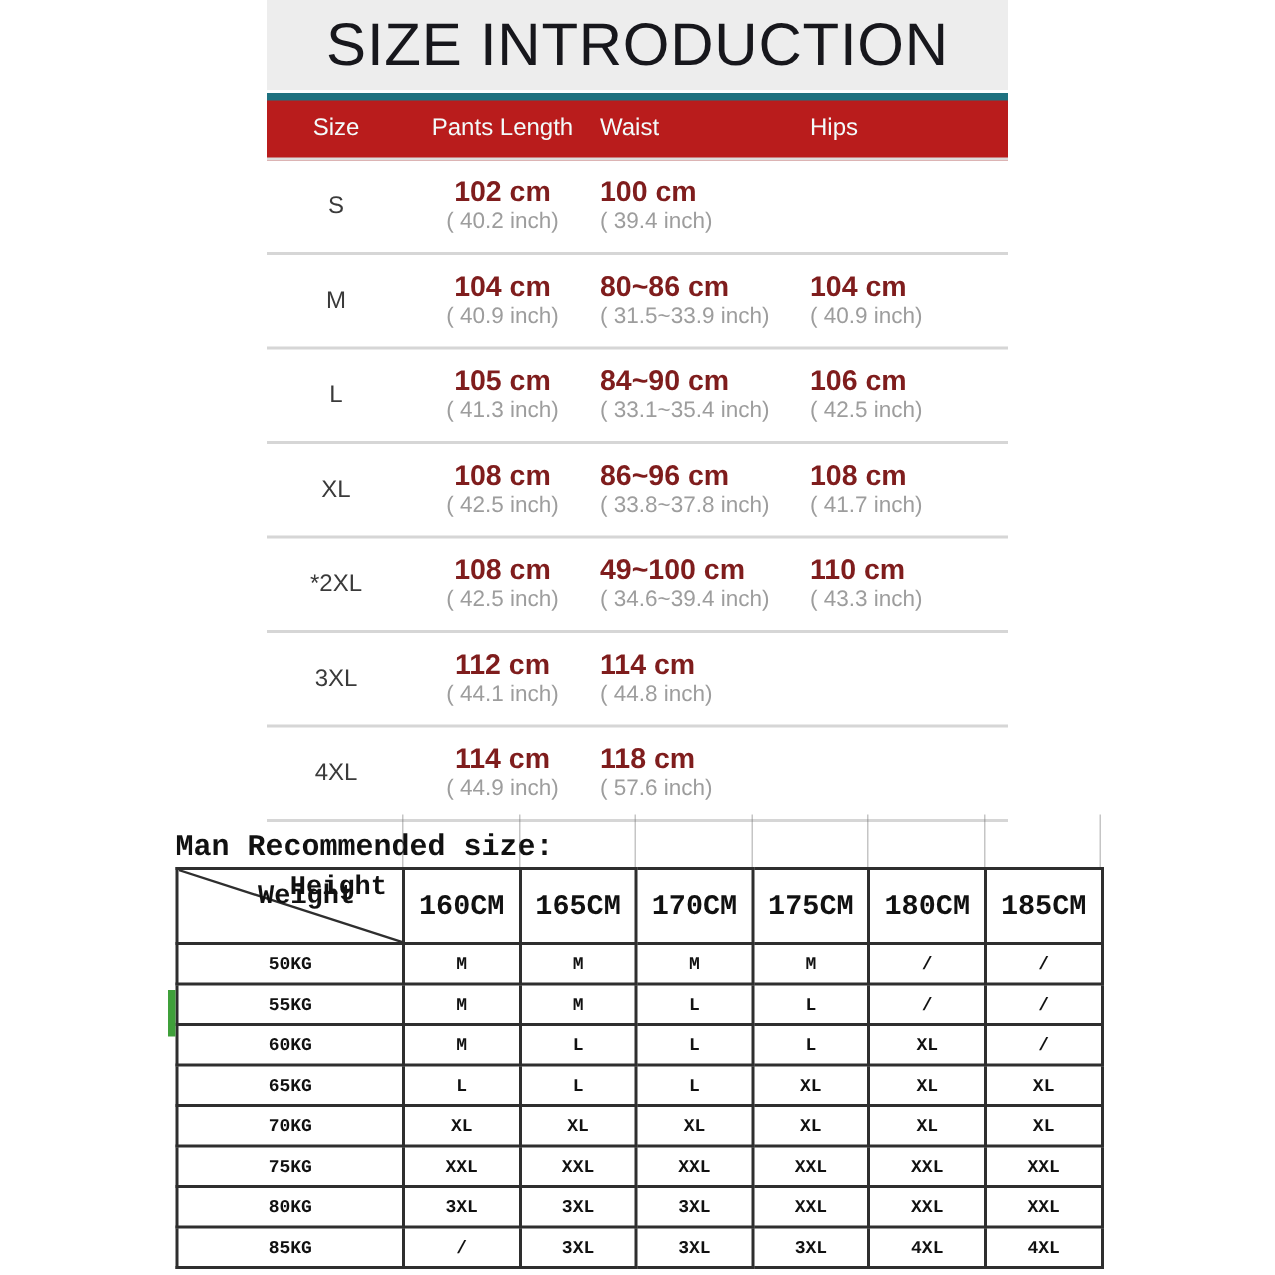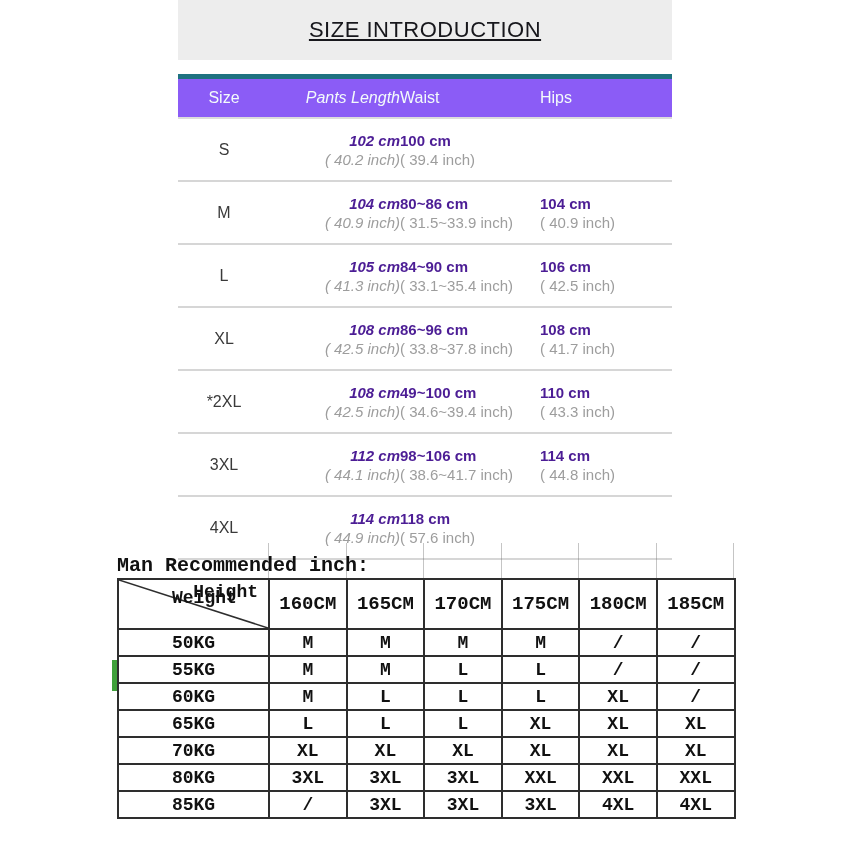--- a/index.html
+++ b/index.html
@@ -5,48 +5,48 @@
   html,body{margin:0;padding:0;}
   body{
     width:850px;height:850px;background:#ffffff;position:relative;overflow:hidden;
     font-family:"Liberation Sans",sans-serif;
   }
 
   
   .top-table{position:absolute;left:178px;top:0;width:494px;}
   .title-band{
     height:60px;background:#ededed;display:flex;align-items:center;justify-content:center;
-    font-size:22px;color:#17171c;letter-spacing:.5px;font-weight:500;text-decoration:underline;
+    font-size:40px;color:#17171c;letter-spacing:.5px;font-weight:500;
   }
   .teal-header{
-    margin-top:14px;border-top:5px solid #1f7280;background:#8b5cf6;height:38px;
+    margin-top:2px;border-top:5px solid #1f7280;background:#b91c1c;height:38px;
     display:flex;align-items:center;color:#f3fbfb;font-size:16px;
     border-bottom:2px solid #dcdcdc;
   }
   .c-size{width:92px;text-align:center;}
-  .c-pants{width:130px;text-align:right;font-style:italic;}
+  .c-pants{width:130px;text-align:center;}
   .c-waist{width:140px;}
   .c-hips{width:132px;}
   .size-row{display:flex;align-items:center;height:61px;border-bottom:2px solid #d6d6d6;}
   .size-label{font-size:16px;color:#3a3a3a;}
-  .meas .cm{font-weight:bold;color:#4c1d95;font-size:15px;line-height:19px;}
+  .meas .cm{font-weight:bold;color:#7f1d1d;font-size:19px;line-height:19px;}
   .meas .inch{color:#9d9d9d;font-size:15px;line-height:19px;}
 
   
   .rec{
     position:absolute;left:117px;top:552px;width:617px;
     font-family:"Liberation Mono","DejaVu Sans Mono",monospace;font-weight:bold;color:#111;
   }
   .rec-title{position:relative;height:26px;font-size:20px;display:flex;align-items:center;white-space:nowrap;}
   .tick{position:absolute;width:1px;background:rgba(110,110,110,.4);top:-9px;height:35px;}
   .green-mark{position:absolute;left:-5px;top:108px;width:5px;height:31px;background:#3fa03a;}
   table.rec-table{border-collapse:collapse;table-layout:fixed;width:617px;}
   .rec-table th,.rec-table td{border:2px solid #2e2e2e;text-align:center;padding:0;overflow:hidden;}
   .rec-table th{height:48px;font-size:19px;font-weight:bold;}
-  .rec-table td{height:25px;font-size:18px;font-weight:bold;}
+  .rec-table td{height:25px;font-size:12px;font-weight:bold;}
   .corner{position:relative;}
   .corner svg{position:absolute;left:0;top:0;width:100%;height:100%;}
   .corner .h{position:absolute;top:2px;right:10px;font-size:18px;margin-left:12px;}
   .corner .w{position:absolute;bottom:20px;left:10px;font-size:18px;margin-left:43px;}
 </style>
 </head>
 <body>
 
 <div class="top-table">
   <div class="title-band">SIZE INTRODUCTION</div>
@@ -127,24 +127,20 @@
           <div class="cm">110 cm</div>
           <div class="inch">( 43.3 inch)</div>
         </div>
       </div>
       <div class="size-row">
         <div class="c-size size-label">3XL</div>
         <div class="c-pants meas">
           <div class="cm">112 cm</div>
           <div class="inch">( 44.1 inch)</div>
         </div>
-        <div class="c-waist meas">
-          <div class="cm">98~106 cm</div>
-          <div class="inch">( 38.6~41.7 inch)</div>
-        </div>
         <div class="c-hips meas">
           <div class="cm">114 cm</div>
           <div class="inch">( 44.8 inch)</div>
         </div>
       </div>
       <div class="size-row">
         <div class="c-size size-label">4XL</div>
         <div class="c-pants meas">
           <div class="cm">114 cm</div>
           <div class="inch">( 44.9 inch)</div>
@@ -153,21 +149,21 @@
           <div class="cm">118 cm</div>
           <div class="inch">( 57.6 inch)</div>
         </div>
       </div>
     </div>
 </div>
 
 <div class="rec">
   <div class="green-mark"></div>
   <div class="rec-title">
-    <span>Man Recommended inch:</span>
+    <span>Man Recommended size:</span>
   <div class="tick" style="left: 151px;"></div>
       <div class="tick" style="left: 228.6px;"></div>
       <div class="tick" style="left: 306.2px;"></div>
       <div class="tick" style="left: 383.8px;"></div>
       <div class="tick" style="left: 461.4px;"></div>
       <div class="tick" style="left: 539px;"></div>
       <div class="tick" style="left: 616px;"></div>
     </div>
   <table class="rec-table">
     <colgroup>
@@ -234,20 +230,29 @@
         <tr>
           <td>70KG</td>
           <td>XL</td>
           <td>XL</td>
           <td>XL</td>
           <td>XL</td>
           <td>XL</td>
           <td>XL</td>
         </tr>
         <tr>
+          <td>75KG</td>
+          <td>XXL</td>
+          <td>XXL</td>
+          <td>XXL</td>
+          <td>XXL</td>
+          <td>XXL</td>
+          <td>XXL</td>
+        </tr>
+        <tr>
           <td>80KG</td>
           <td>3XL</td>
           <td>3XL</td>
           <td>3XL</td>
           <td>XXL</td>
           <td>XXL</td>
           <td>XXL</td>
         </tr>
         <tr>
           <td>85KG</td>

